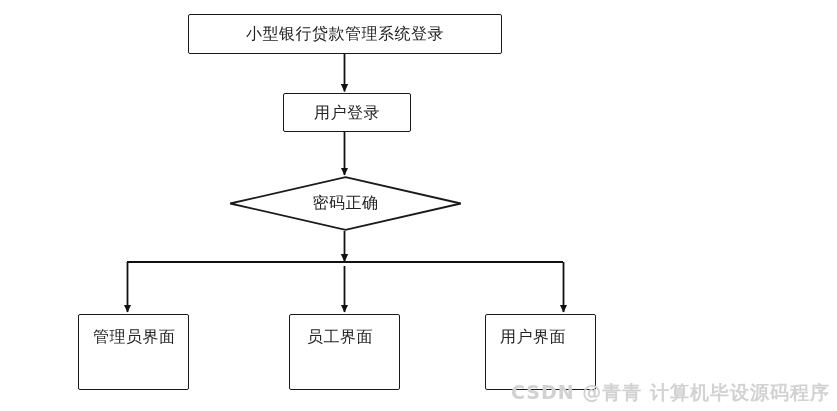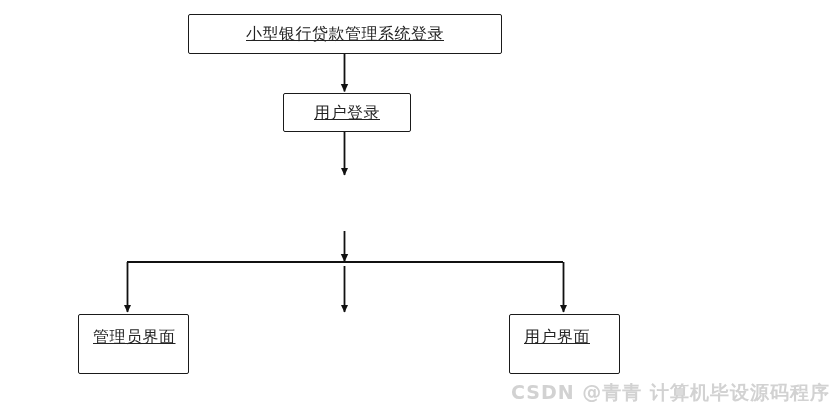--- a/index.html
+++ b/index.html
@@ -34,46 +34,45 @@
     line-height: 26px;
     letter-spacing: 0.5px;
     display: flex;
     justify-content: center;
     align-items: center;
     text-align: center;
     z-index: 2;
   }
   .rounded {
     border-radius: 2px;
-    text-decoration: underline;
   }
   #node-title {
     left: 188px;
     top: 14px;
     width: 314px;
     height: 40px;
   }
   #node-login {
     left: 283px;
     top: 93px;
     width: 128px;
     height: 39px;
   }
   .leaf {
     top: 314px;
     width: 111px;
-    height: 60px;
+    height: 76px;
     align-items: flex-start;
     justify-content: flex-start;
     text-align: left;
     padding: 9px 0 0 14px;
   }
   #node-admin { left: 78px; }
   #node-staff { left: 289px; padding-left: 17px; }
-  #node-user  { left: 509px; }
+  #node-user  { left: 485px; }
 
   
   #node-decision {
     position: absolute;
     left: 229px;
     top: 176px;
     width: 233px;
     height: 55px;
     z-index: 2;
   }
@@ -136,25 +135,34 @@
   </svg>
 
   <div class="node rounded" id="node-title">
     <span>小型银行贷款管理系统登录</span>
   </div>
 
   <div class="node rounded" id="node-login">
     <span>用户登录</span>
   </div>
 
+  <div id="node-decision">
+    <svg class="dia-shape" viewBox="0 0 233 55" xmlns="http://www.w3.org/2000/svg">
+      <polygon points="116.5,1.2 231.8,27.5 116.5,53.8 1.2,27.5" fill="#ffffff" stroke="#1a1a1a" stroke-width="1.8"></polygon>
+    </svg>
+    <div class="dia-label">密码正确</div>
+  </div>
 
   <div class="node rounded leaf" id="node-admin">
     <span>管理员界面</span>
   </div>
 
+  <div class="node rounded leaf" id="node-staff">
+    <span>员工界面</span>
+  </div>
 
   <div class="node rounded leaf" id="node-user">
     <span>用户界面</span>
   </div>
 
   <div id="watermark">CSDN @青青  计算机毕设源码程序</div>
 
 </div>
 
 </body></html>

